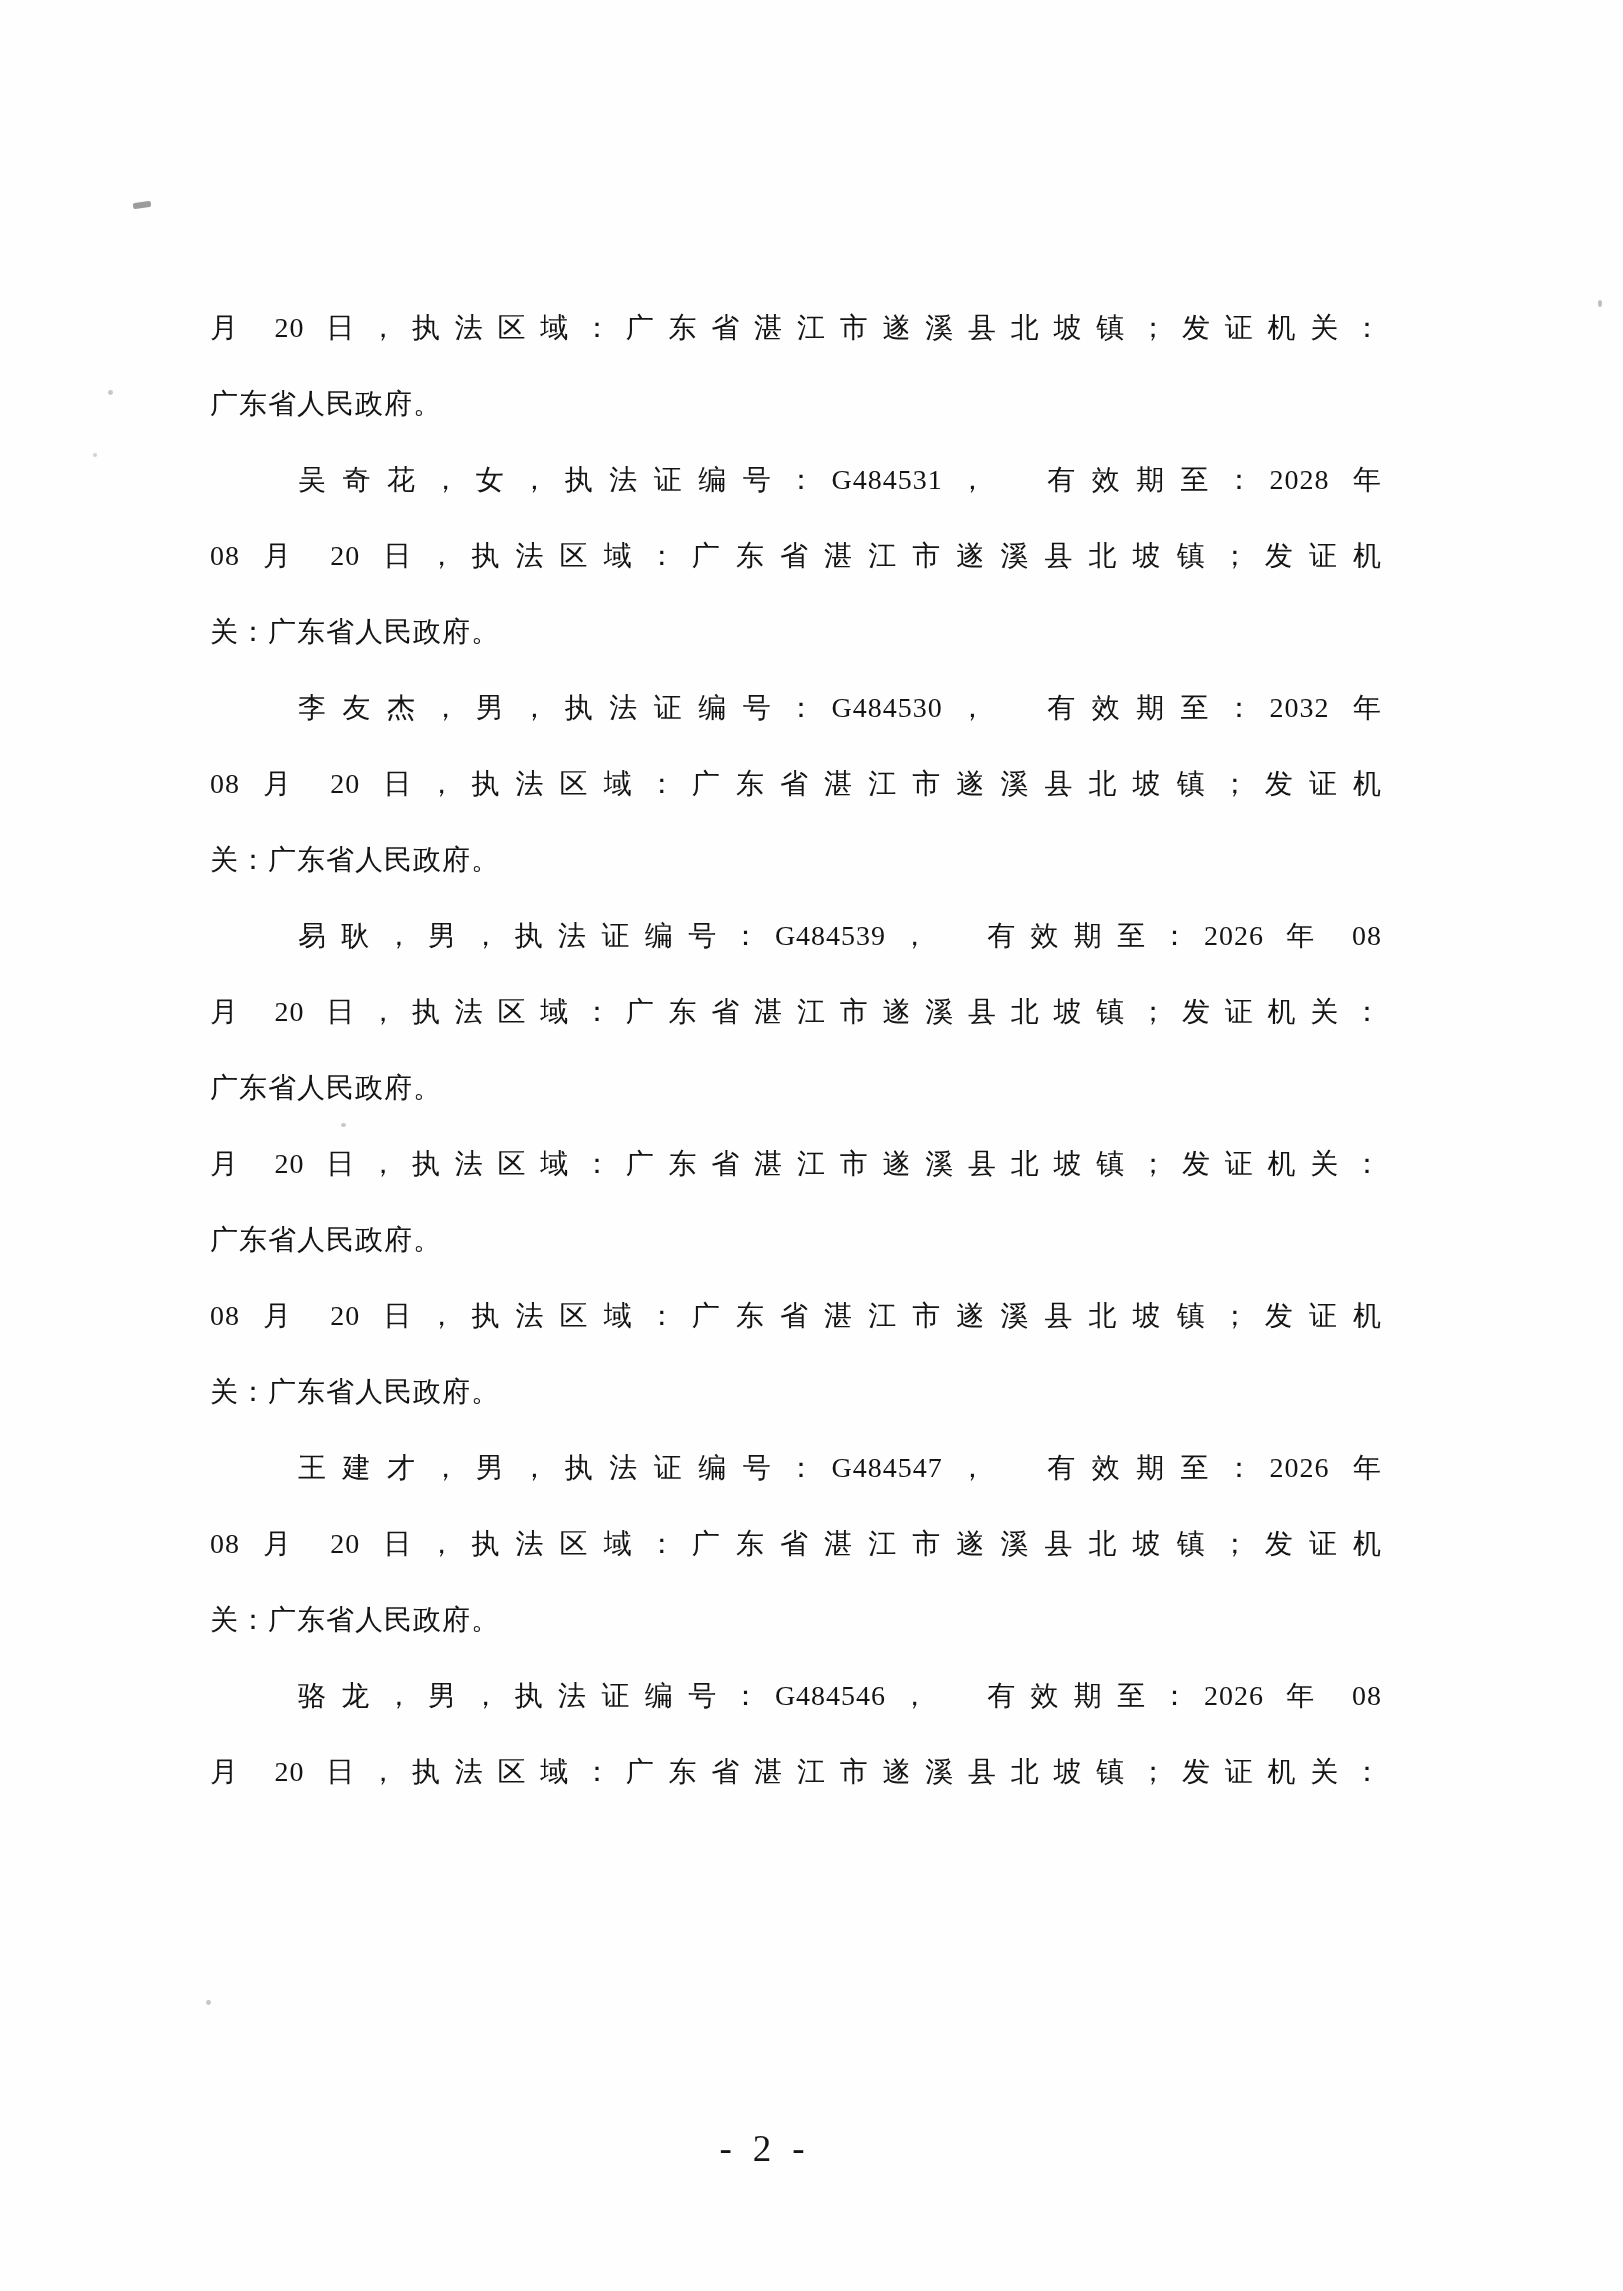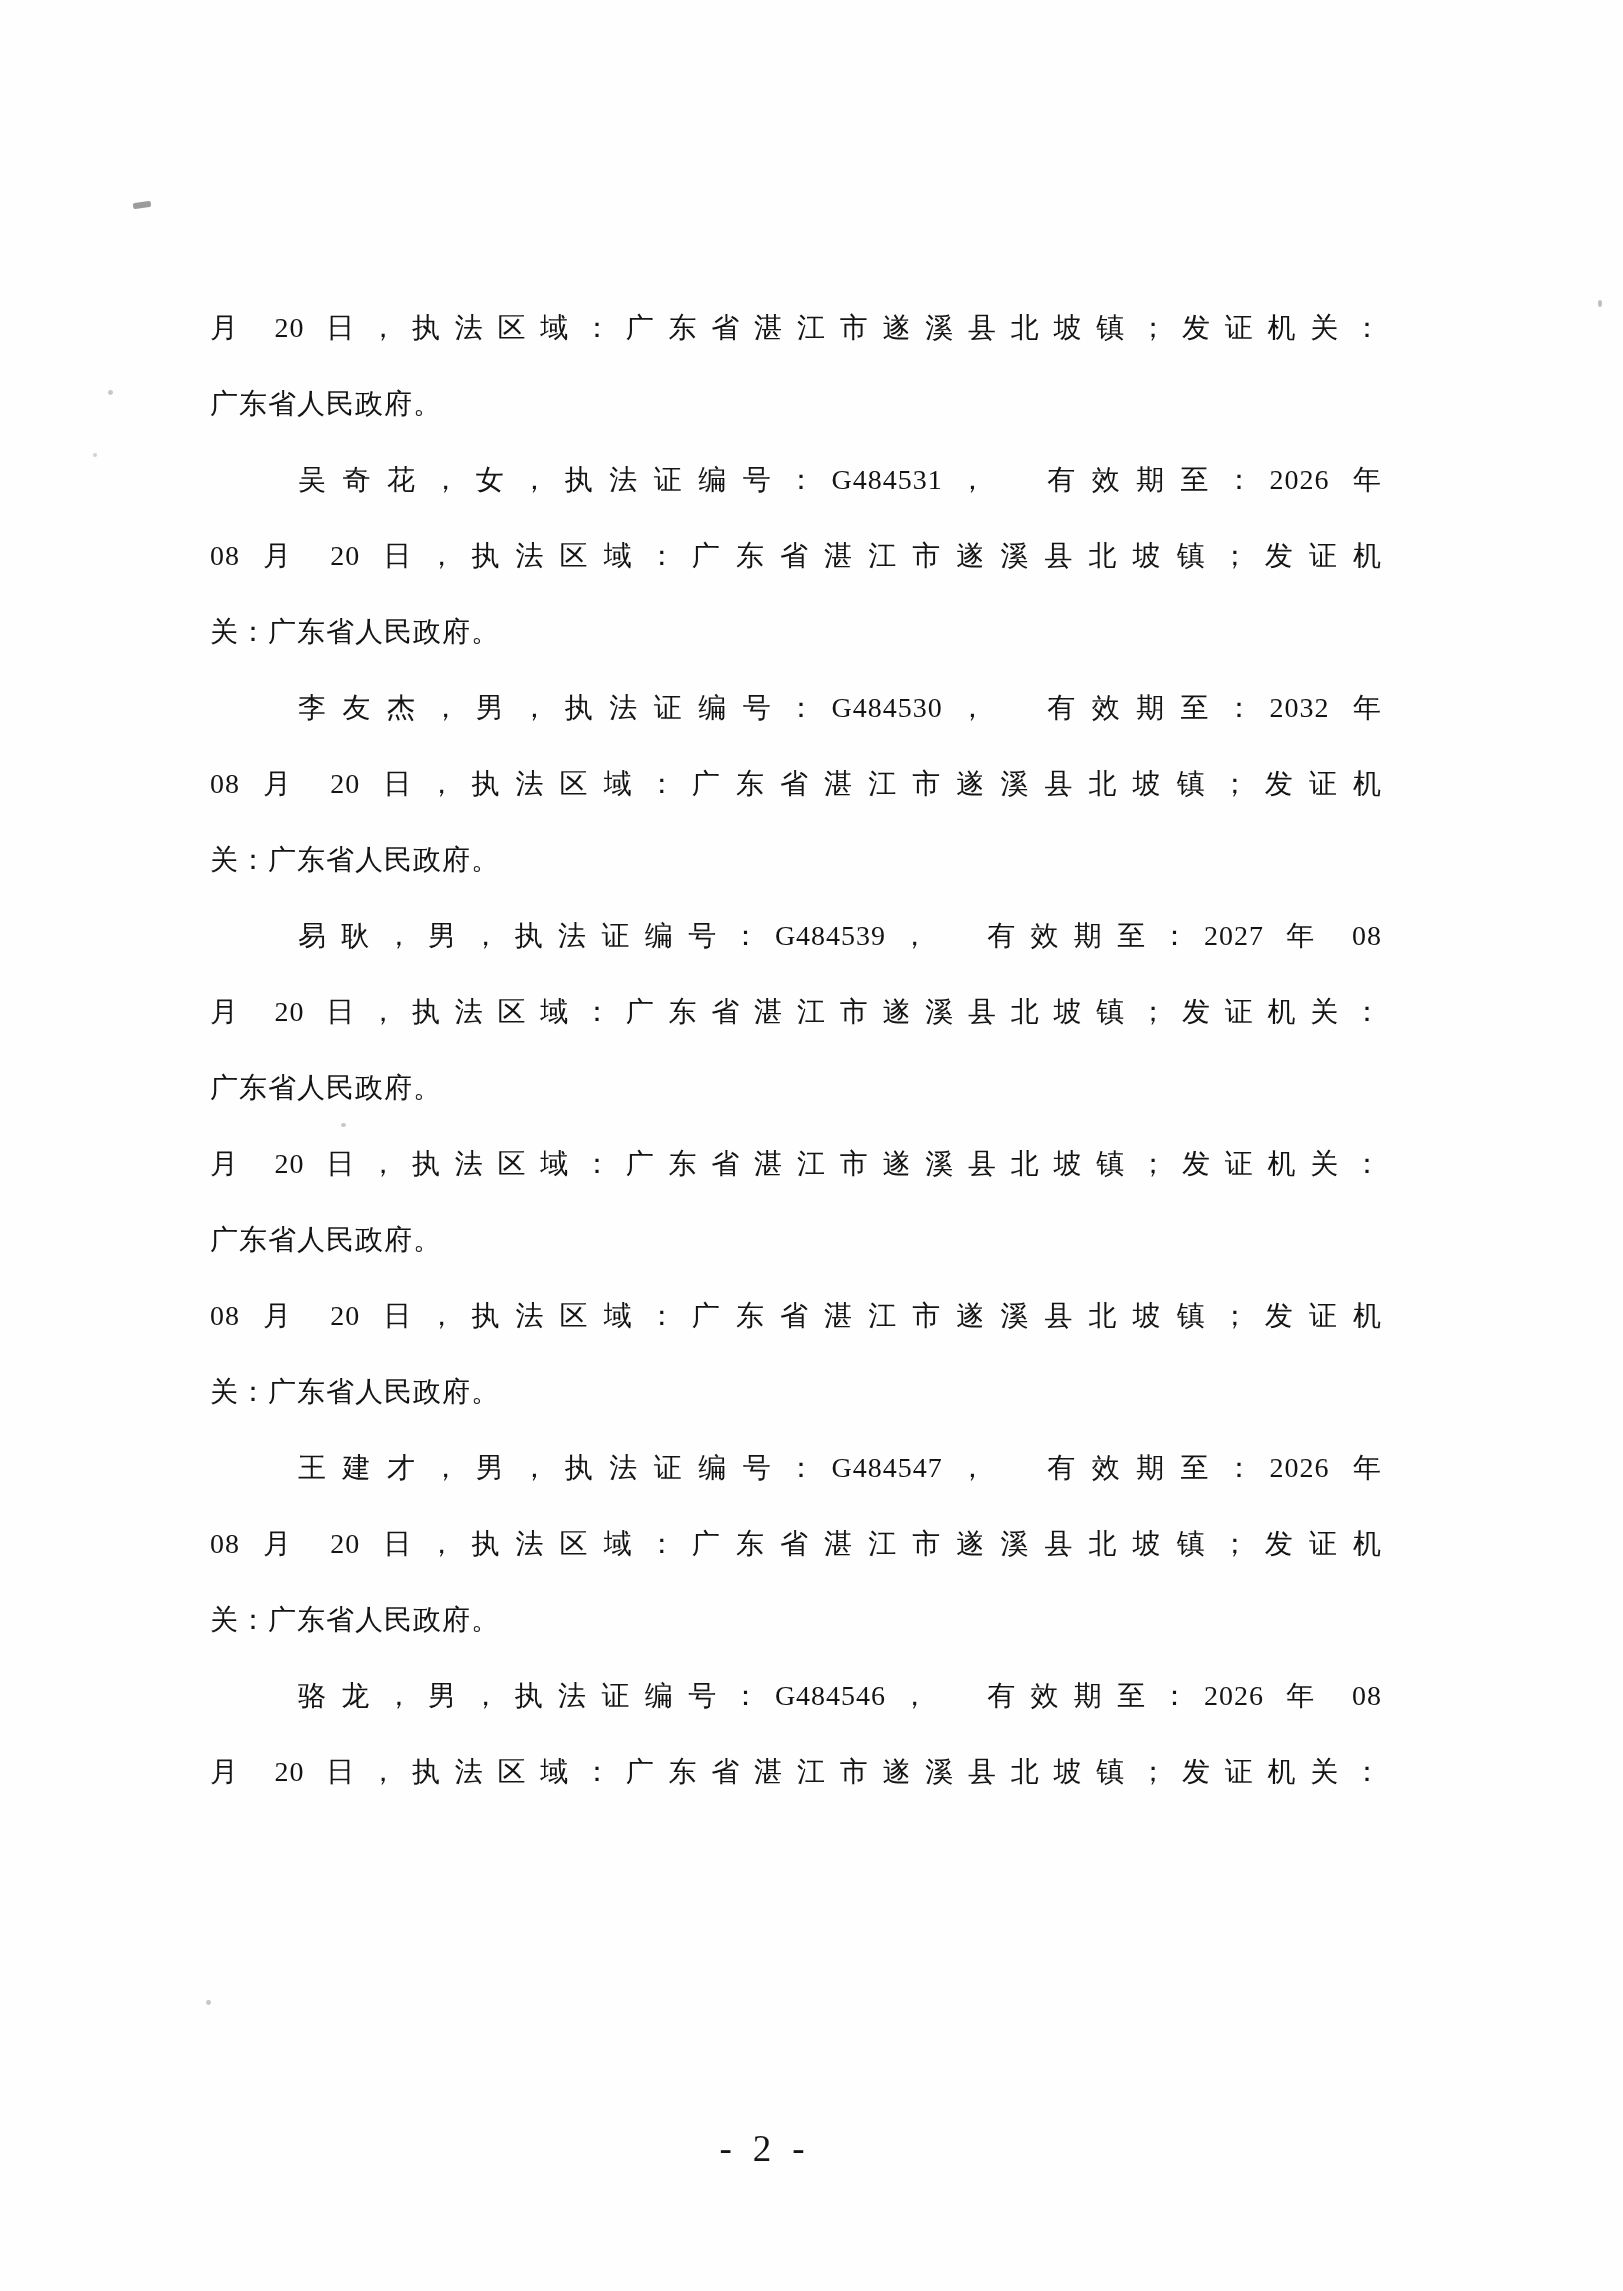--- a/index.html
+++ b/index.html
@@ -60,27 +60,27 @@
   .s5 { left: 341px; top: 1123px; width: 4.9px; height: 3.9px; opacity: 0.3; }
   .s6 { left: 206px; top: 2000px; width: 4.9px; height: 4.9px; opacity: 0.3; }
 </style>
 </head>
 <body>
 
 <div class="page">
   <div class="doc-body" id="doc-body">
       <div class="line full">月 20 日，执法区域：广东省湛江市遂溪县北坡镇；发证机关：</div>
       <div class="line">广东省人民政府。</div>
-      <div class="line full indent">吴奇花，女，执法证编号：G484531，　有效期至：2026 年</div>
+      <div class="line full indent">吴奇花，女，执法证编号：G484531，　有效期至：2028 年</div>
       <div class="line full">08 月 20 日，执法区域：广东省湛江市遂溪县北坡镇；发证机</div>
       <div class="line">关：广东省人民政府。</div>
       <div class="line full indent">李友杰，男，执法证编号：G484530，　有效期至：2032 年</div>
       <div class="line full">08 月 20 日，执法区域：广东省湛江市遂溪县北坡镇；发证机</div>
       <div class="line">关：广东省人民政府。</div>
-      <div class="line full indent">易耿，男，执法证编号：G484539，　有效期至：2027 年 08</div>
+      <div class="line full indent">易耿，男，执法证编号：G484539，　有效期至：2026 年 08</div>
       <div class="line full">月 20 日，执法区域：广东省湛江市遂溪县北坡镇；发证机关：</div>
       <div class="line">广东省人民政府。</div>
       <div class="line full">月 20 日，执法区域：广东省湛江市遂溪县北坡镇；发证机关：</div>
       <div class="line">广东省人民政府。</div>
       <div class="line full">08 月 20 日，执法区域：广东省湛江市遂溪县北坡镇；发证机</div>
       <div class="line">关：广东省人民政府。</div>
       <div class="line full indent">王建才，男，执法证编号：G484547，　有效期至：2026 年</div>
       <div class="line full">08 月 20 日，执法区域：广东省湛江市遂溪县北坡镇；发证机</div>
       <div class="line">关：广东省人民政府。</div>
       <div class="line full indent">骆龙，男，执法证编号：G484546，　有效期至：2026 年 08</div>

